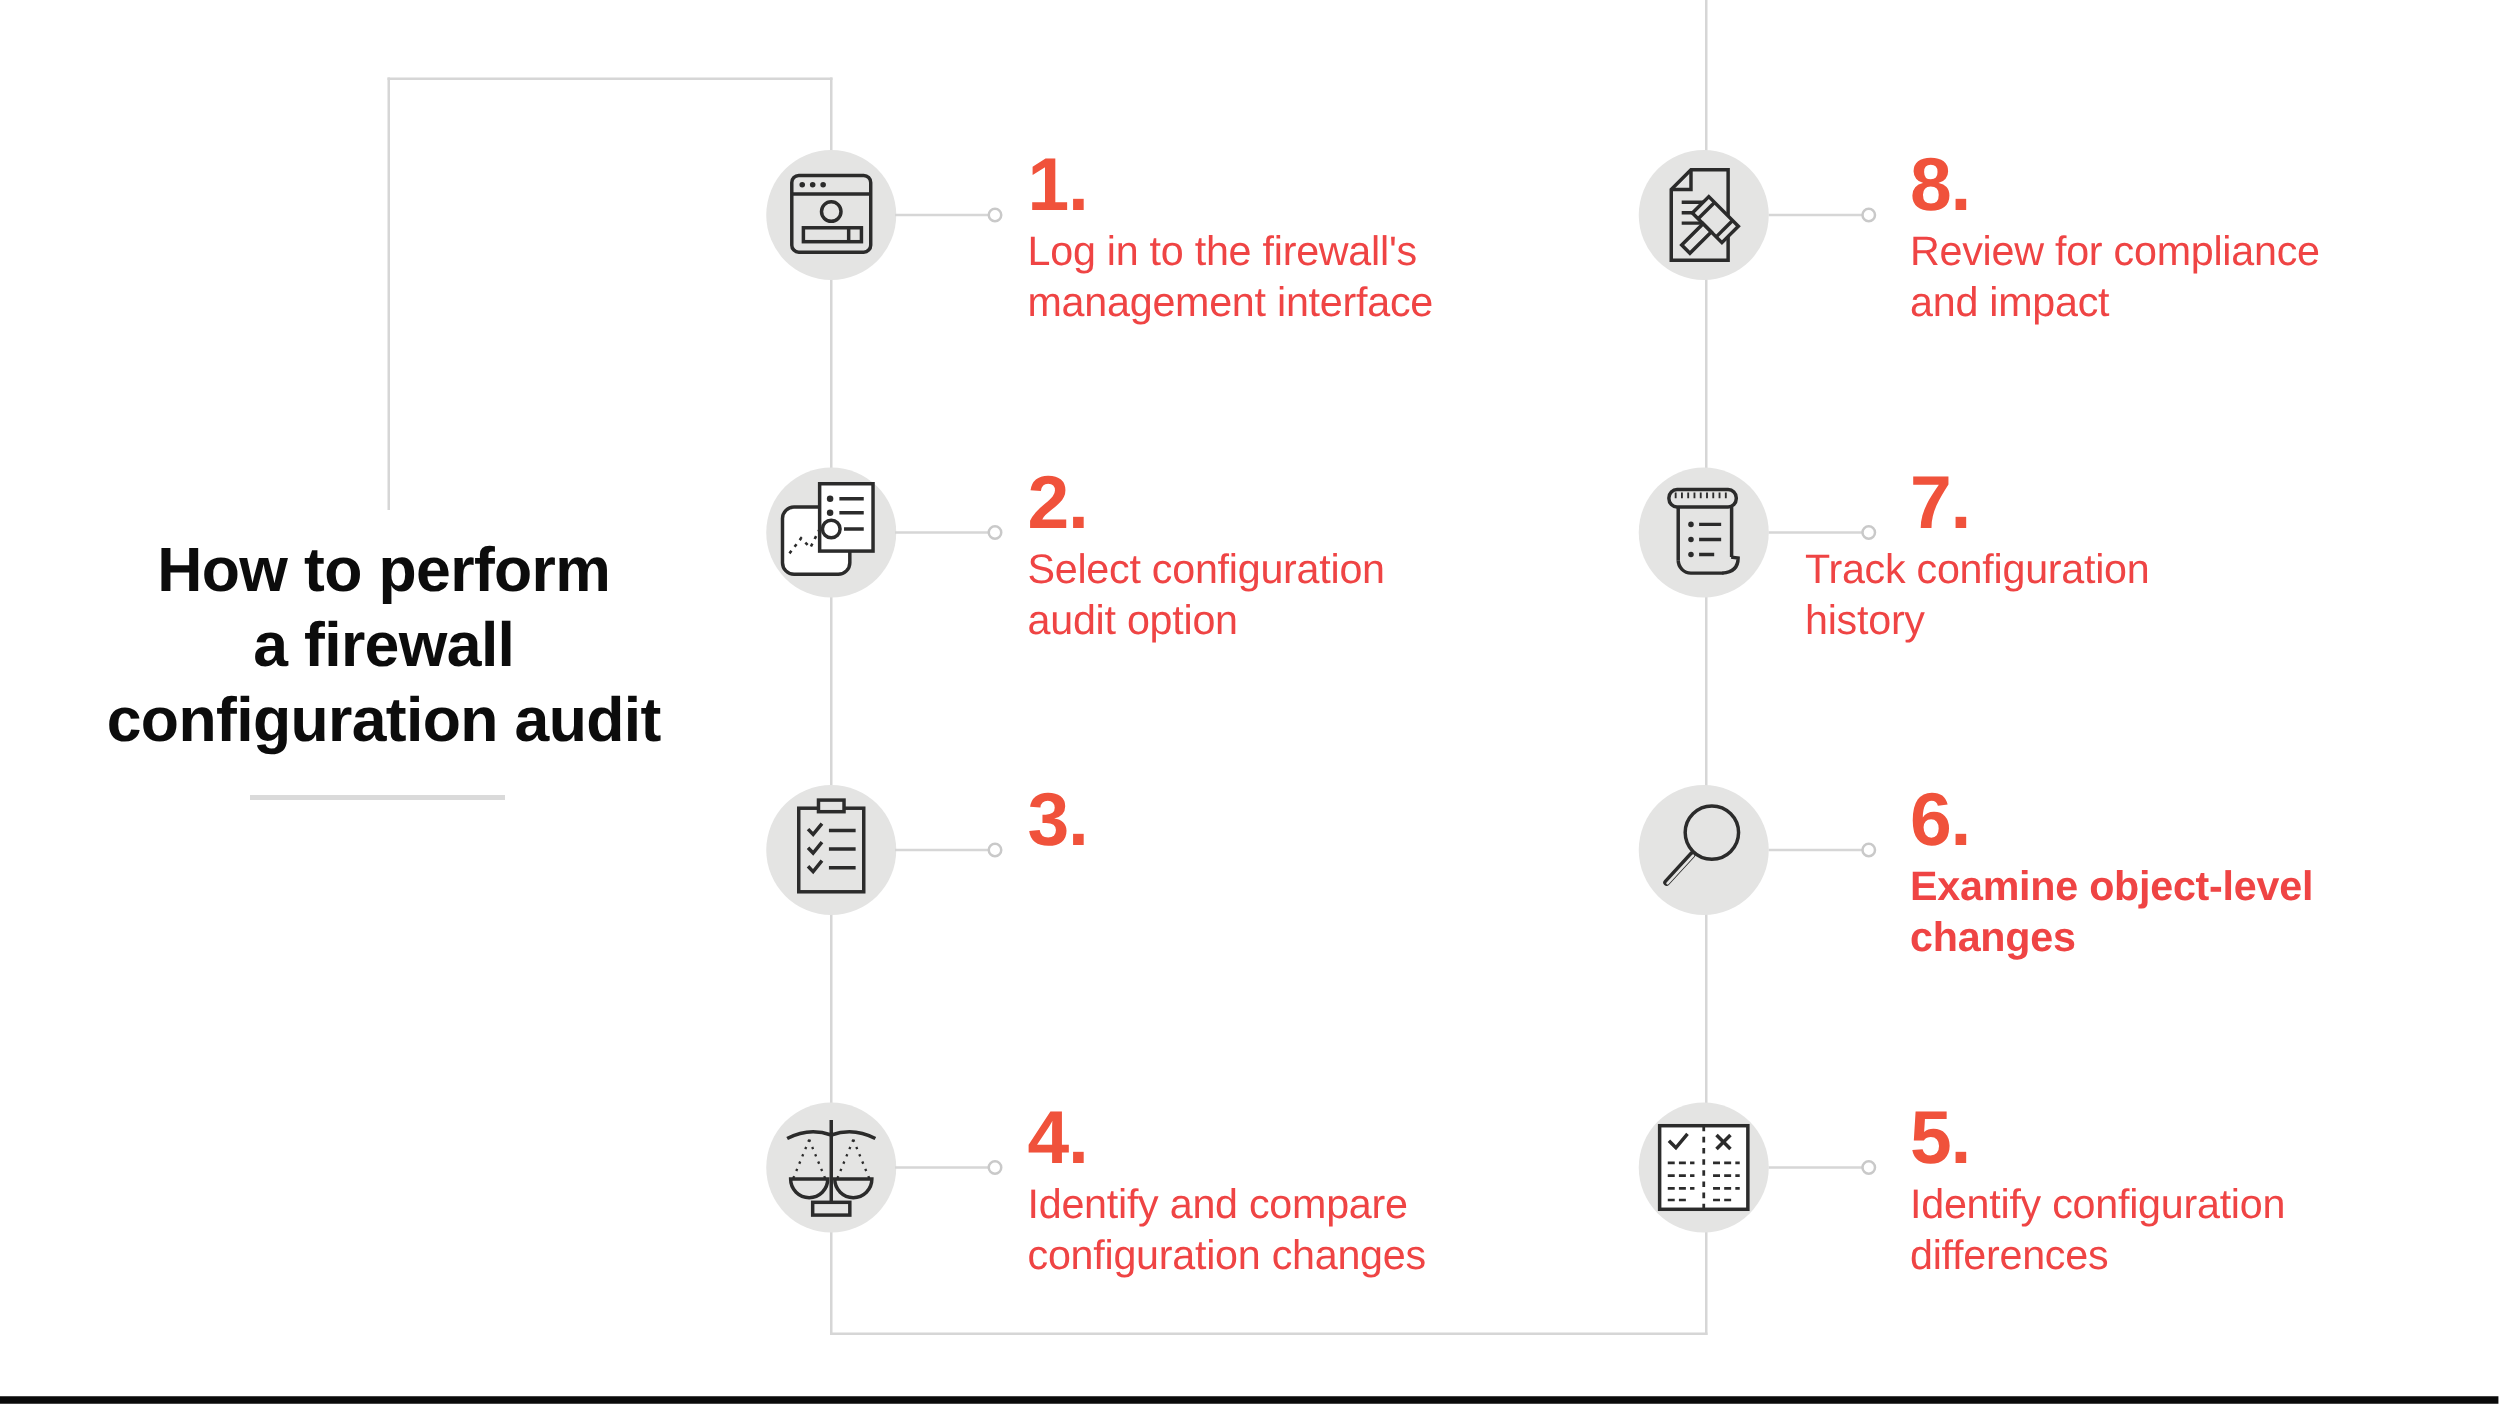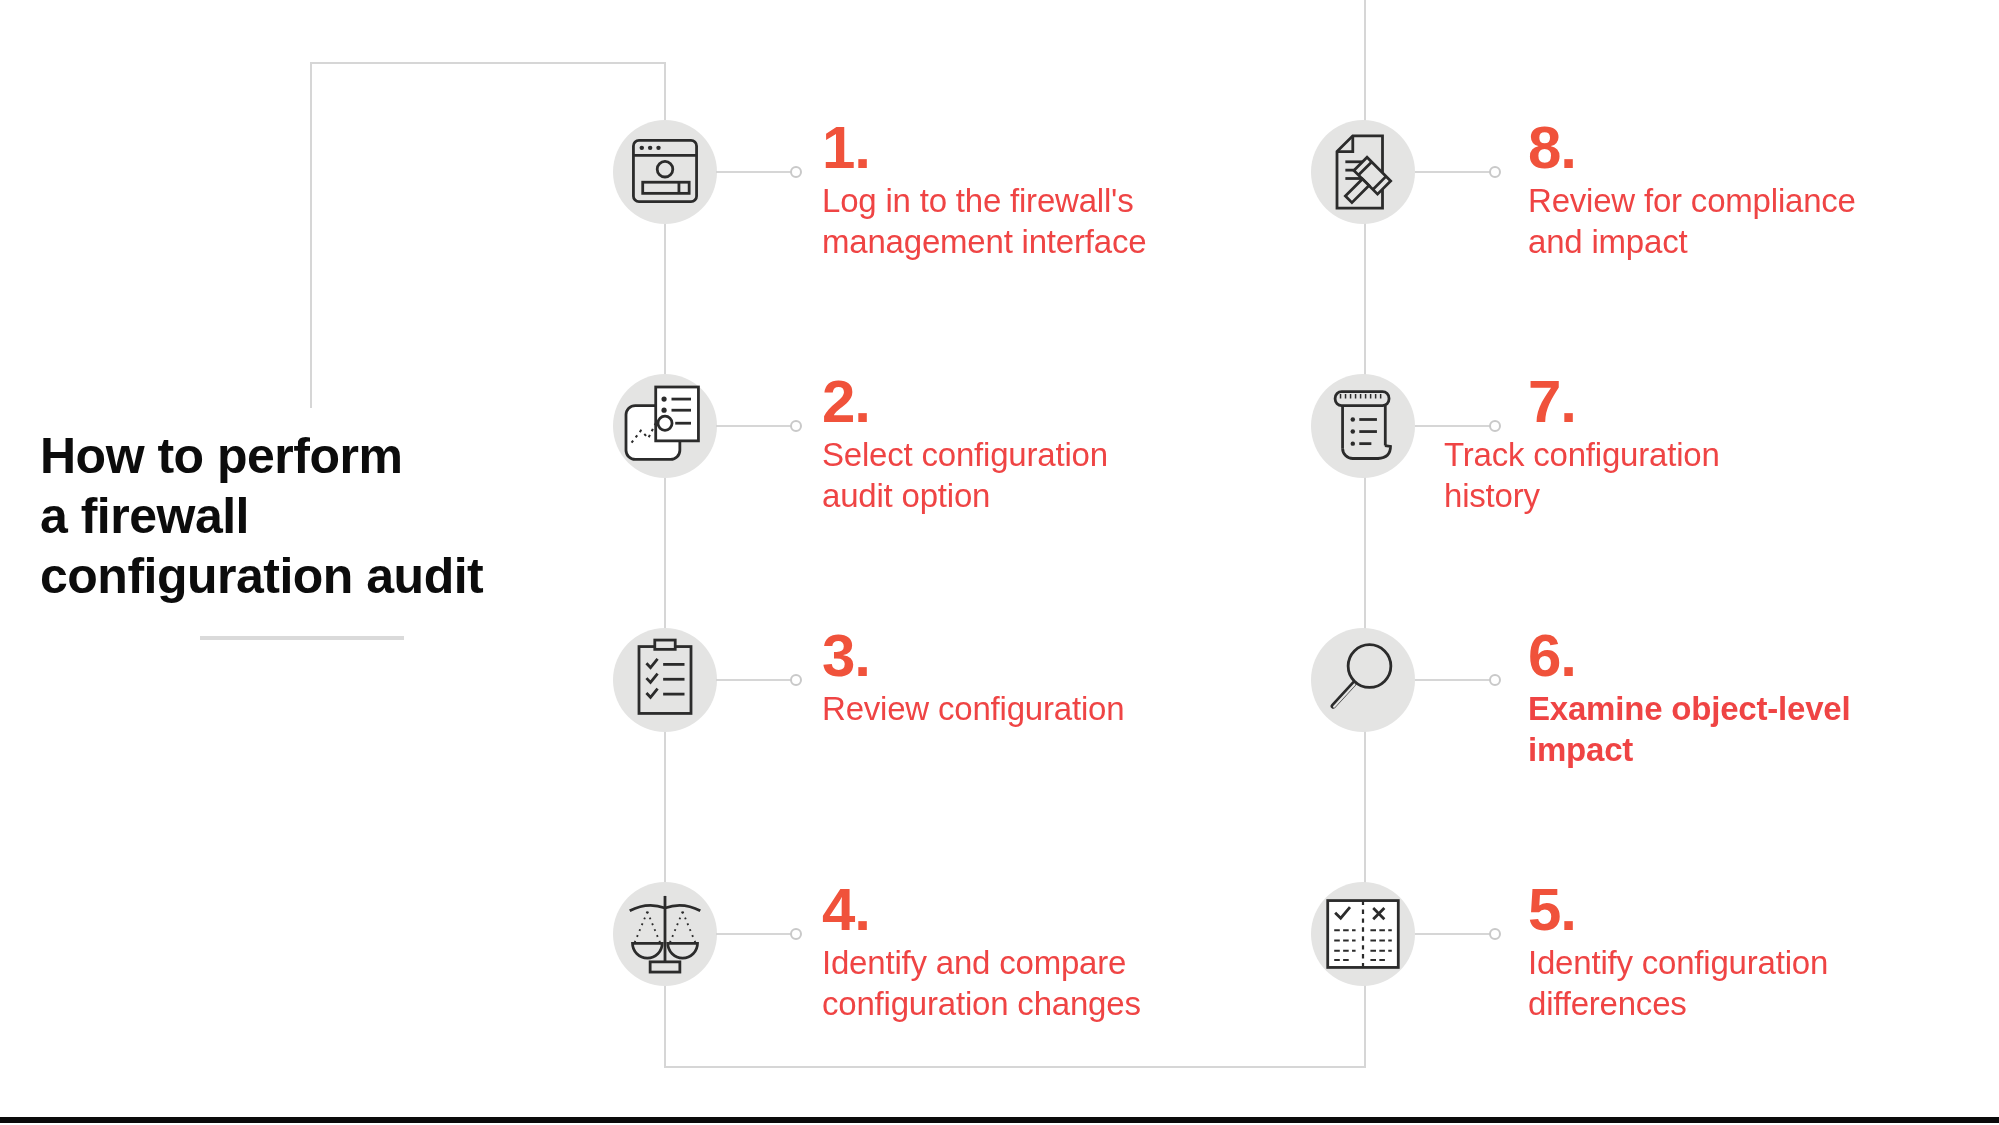--- a/index.html
+++ b/index.html
@@ -4,21 +4,21 @@
 <style>
   html,body{margin:0;padding:0;background:#ffffff;}
   .canvas{
     position:relative;width:1999px;height:1125px;background:#ffffff;overflow:hidden;
     font-family:"Liberation Sans", sans-serif;
   }
   .connector{position:absolute;background:#D6D6D6;}
   .title{
     position:absolute;left:40px;top:426px;width:534px;
     font-size:50px;line-height:60px;font-weight:800;letter-spacing:-0.5px;
-    color:#0C0C0C;text-align:left;
+    color:#0C0C0C;text-align:center;
   }
   .title span{display:block;}
   .title-underline{position:absolute;left:200px;top:636px;width:204px;height:4px;background:#DADADA;}
   .circle{
     position:absolute;width:104px;height:104px;border-radius:50%;
     background:#E4E4E3;
   }
   .circle svg{position:absolute;left:0;top:0;width:104px;height:104px;color:#2B2B2B;}
   .stub{position:absolute;height:2px;background:#D6D6D6;}
   .node{
@@ -108,21 +108,20 @@
         <polyline points="18,27 20.2,29.3 24,24.6"></polyline>
         <line x1="27" y1="27.6" x2="38.5" y2="27.6"></line>
         <polyline points="18,35 20.2,37.3 24,32.6"></polyline>
         <line x1="27" y1="35.6" x2="38.5" y2="35.6"></line>
       </svg>
     </div>
     <div class="stub" style="left:716px;top:679px;width:76px;"></div>
     <div class="node" style="left:790px;top:674px;"></div>
     <div class="stepnum" style="left:822px;top:625px;">3.</div>
     <div class="steptext" style="left:822px;top:688px;">
-      <span>Review configuration</span>
     </div>
 
     <div class="circle" style="top:882px;">
       <svg viewBox="0 0 56 56" fill="none" stroke="currentColor" stroke-width="1.5">
         <line x1="28" y1="7.5" x2="28" y2="43"></line>
         <path d="M9 15.5 Q18.5 10.5 28 14 Q37.5 10.5 47 15.5"></path>
         <line x1="18.5" y1="16" x2="11.5" y2="33" stroke-width="1" stroke-dasharray="1 2.4"></line>
         <line x1="18.5" y1="16" x2="25.5" y2="33" stroke-width="1" stroke-dasharray="1 2.4"></line>
         <line x1="37.5" y1="16" x2="30.5" y2="33" stroke-width="1" stroke-dasharray="1 2.4"></line>
         <line x1="37.5" y1="16" x2="44.5" y2="33" stroke-width="1" stroke-dasharray="1 2.4"></line>
@@ -194,21 +193,21 @@
         <circle cx="31.5" cy="20.5" r="11.5"></circle>
         <line x1="23" y1="30" x2="12" y2="42" stroke-width="2.9" stroke-linecap="round"></line>
         <line x1="23.4" y1="30.4" x2="12.4" y2="42.4" stroke="#E4E4E3" stroke-width="1.1" stroke-linecap="round"></line>
       </svg>
     </div>
     <div class="stub" style="left:1415px;top:679px;width:76px;"></div>
     <div class="node" style="left:1489px;top:674px;"></div>
     <div class="stepnum" style="left:1528px;top:625px;">6.</div>
     <div class="steptext" style="left:1528px;top:688px;font-weight:bold;">
       <span>Examine object-level</span>
-      <span>impact</span>
+      <span>changes</span>
     </div>
 
     <div class="circle" style="top:882px;">
       <svg viewBox="0 0 56 56" fill="none" stroke="currentColor" stroke-width="1.5">
         <rect x="9" y="10" width="38" height="36" fill="#FFFFFF"></rect>
         <line x1="28" y1="10" x2="28" y2="46" stroke-width="1.2" stroke-dasharray="2.4 2.4"></line>
         <polyline points="13,16.5 16,19.5 21,13.5"></polyline>
         <line x1="33.5" y1="14" x2="39.5" y2="20"></line>
         <line x1="39.5" y1="14" x2="33.5" y2="20"></line>
         <g stroke-width="1.1" stroke-dasharray="3 1.8">

